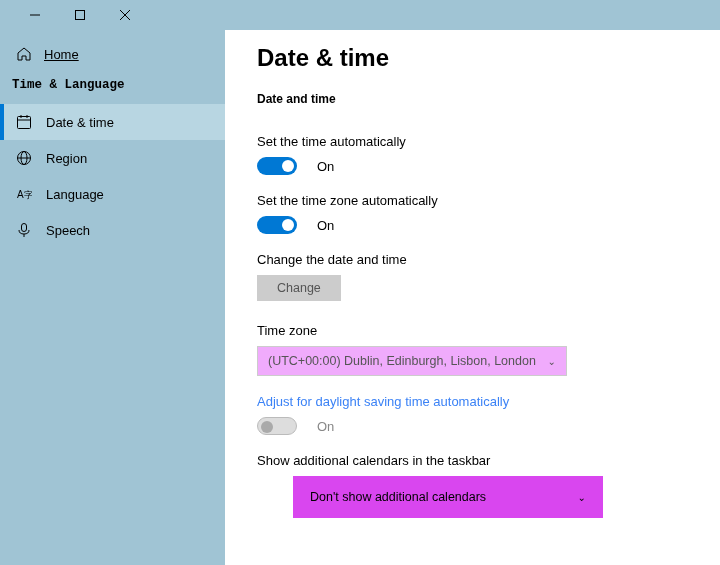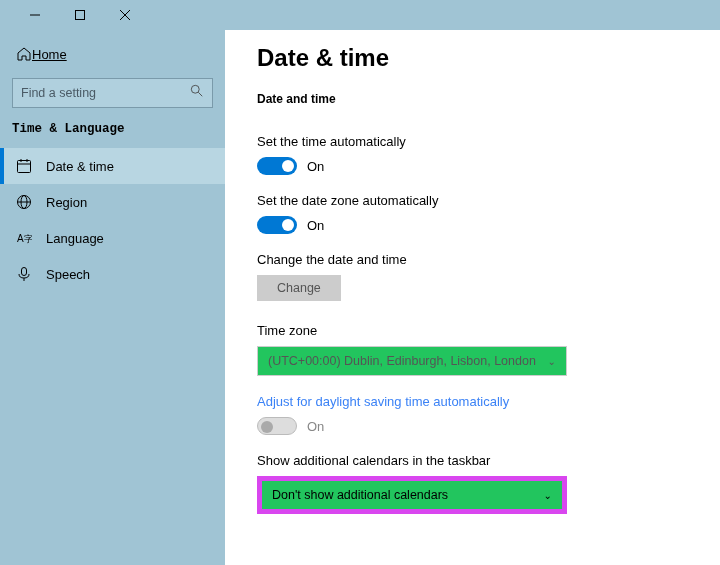--- a/index.html
+++ b/index.html
@@ -3,51 +3,51 @@
 <meta charset="utf-8">
 <style>
 * { margin: 0; padding: 0; box-sizing: border-box; font-family: "Segoe UI", Arial, sans-serif; }
 body { width: 720px; height: 565px; display: flex; flex-direction: column; background: #fff; overflow: hidden; }
 .titlebar { height: 30px; display: flex; align-items: center; padding: 0 8px 0 12px; background: #a0c4d4; }
 .title { font-size: 12px; color: #000; flex: 1; }
 .winbtns { display: flex; gap: 0; }
 .winbtn { width: 45px; height: 30px; display: flex; align-items: center; justify-content: center; font-size: 11px; }
 .main { flex: 1; display: flex; overflow: hidden; }
 .sidebar { width: 225px; background: #a0c4d4; padding: 8px 0; display: flex; flex-direction: column; }
-.sb-home { display: flex; align-items: center; padding: 8px 16px; font-size: 13px; color: #000; margin-bottom: 8px; text-decoration: underline; }
+.sb-home { display: flex; align-items: center; gap: 12px; padding: 8px 16px; font-size: 13px; color: #000; margin-bottom: 8px; text-decoration: underline; }
 .sb-icon { width: 16px; height: 16px; display: inline-flex; align-items: center; justify-content: center; }
 .searchbox { margin: 0 12px 14px 12px; border: 1px solid #7a9aaa; background: #b0d0de; height: 30px; display: flex; align-items: center; padding: 0 8px; }
 .searchbox input { flex: 1; background: transparent; border: none; outline: none; font-size: 12.5px; color: #333; }
 .searchbox input::placeholder { color: #4a5a65; }
 .sb-category { font-size: 12.5px; font-weight: 600; color: #000; padding: 0 16px 12px 12px; font-family: Liberation Mono, monospace; }
 .sb-item { display: flex; align-items: center; gap: 14px; padding: 10px 16px; font-size: 13px; color: #000; position: relative; }
 .sb-item.selected { background: #b8d6e2; }
 .sb-item.selected::before { content: ""; position: absolute; left: 0; top: 0; bottom: 0; width: 4px; background: #0078d4; }
 .content { flex: 1; padding: 14px 32px 20px 32px; overflow-y: auto; position: relative; }
 .content::-webkit-scrollbar { width: 4px; }
 .content::-webkit-scrollbar-thumb { background: #bbb; }
 .page-title { font-size: 24px; font-weight: 600; margin-bottom: 20px; }
 .section-title { font-size: 12px; font-weight: 600; margin: 8px 0 28px 0; }
 .datetime-val { font-size: 13px; color: #000; margin-bottom: 18px; }
 .setting-label { font-size: 13px; color: #000; margin-bottom: 8px; }
 .setting-label.dim { color: #3b82f6; }
-.toggle-row { display: flex; align-items: center; gap: 10px; margin-bottom: 18px; }
+.toggle-row { display: flex; align-items: center; gap: 20px; margin-bottom: 18px; }
 .toggle { width: 40px; height: 18px; border-radius: 9px; position: relative; }
 .toggle .knob { position: absolute; width: 12px; height: 12px; border-radius: 50%; top: 3px; }
 .toggle.on { background: #0078d4; }
 .toggle.on .knob { right: 3px; background: #fff; }
 .toggle.off { background: #ccc; border: 1px solid #999; }
 .toggle.off .knob { left: 3px; background: #555; }
 .toggle.off.disabled { background: #ddd; border: 1px solid #bbb; }
 .toggle.off.disabled .knob { background: #aaa; }
 .toggle-state { font-size: 13px; }
 .toggle-state.dim { color: #888; }
 .change-btn { background: #ccc; border: none; padding: 6px 20px; font-size: 12.5px; color: #555; margin-bottom: 22px; text-align: right; }
-.dropdown { width: 310px; border: 1px solid #ccc; background: #22c55e; padding: 7px 10px; font-size: 12.5px; color: #555; display: flex; justify-content: space-between; align-items: center; margin-bottom: 18px; }
-.dropdown.enabled { background: #22c55e; border: 5px solid #d946ef; color: #000; }
+.dropdown { width: 310px; border: 1px solid #ccc; background: #f0abfc; padding: 7px 10px; font-size: 12.5px; color: #555; display: flex; justify-content: space-between; align-items: center; margin-bottom: 18px; }
+.dropdown.enabled { background: #d946ef; border: 7px solid #d946ef; color: #000; margin-left: 36px; }
 .dropdown .chev { font-size: 10px; }
 </style>
 </head>
 <body>
 
 <div class="titlebar">
   <div class="winbtns">
     <div class="winbtn">
         <svg width="10" height="10">
           <line x1="0" y1="5" x2="10" y2="5" stroke="#000" stroke-width="1"></line>
@@ -69,27 +69,20 @@
 
 <div class="main">
   <div class="sidebar">
     <div class="sb-home">
       <span class="sb-icon">
           <svg width="16" height="16" viewBox="0 0 16 16">
             <path d="M2 7 L8 2 L14 7 L14 14 L10 14 L10 10 L6 10 L6 14 L2 14 Z" fill="none" stroke="#000" stroke-width="1"></path>
           </svg>
         </span>
       <span>Home</span>
-    </div>
-    <div class="searchbox">
-      <input type="text" placeholder="Find a setting" style="">
-      <span><svg width="14" height="14" viewBox="0 0 16 16">
-            <circle cx="6" cy="6" r="4.5" fill="none" stroke="#444" stroke-width="1"></circle>
-            <line x1="9.5" y1="9.5" x2="14" y2="14" stroke="#444" stroke-width="1"></line>
-          </svg></span>
     </div>
     <div class="sb-category">Time &amp; Language</div>
 
     <div class="sb-item selected">
       <span class="sb-icon">
           <svg width="16" height="16" viewBox="0 0 16 16">
             <rect x="1.5" y="2.5" width="13" height="12" rx="1" fill="none" stroke="#000" stroke-width="1"></rect>
             <line x1="1.5" y1="6" x2="14.5" y2="6" stroke="#000" stroke-width="1"></line>
             <line x1="5" y1="1" x2="5" y2="4" stroke="#000" stroke-width="1"></line>
             <line x1="11" y1="1" x2="11" y2="4" stroke="#000" stroke-width="1"></line>
@@ -133,21 +126,21 @@
     <h2 class="section-title">Date and time</h2>
 
     <div class="setting-label">Set the time automatically</div>
     <div class="toggle-row">
       <div class="toggle on">
           <div class="knob"></div>
         </div>
       <span class="toggle-state">On</span>
     </div>
 
-    <div class="setting-label">Set the date zone automatically</div>
+    <div class="setting-label">Set the time zone automatically</div>
     <div class="toggle-row">
       <div class="toggle on">
           <div class="knob"></div>
         </div>
       <span class="toggle-state">On</span>
     </div>
 
     <div class="setting-label">Change the date and time</div>
     <button class="change-btn">Change</button>
 

